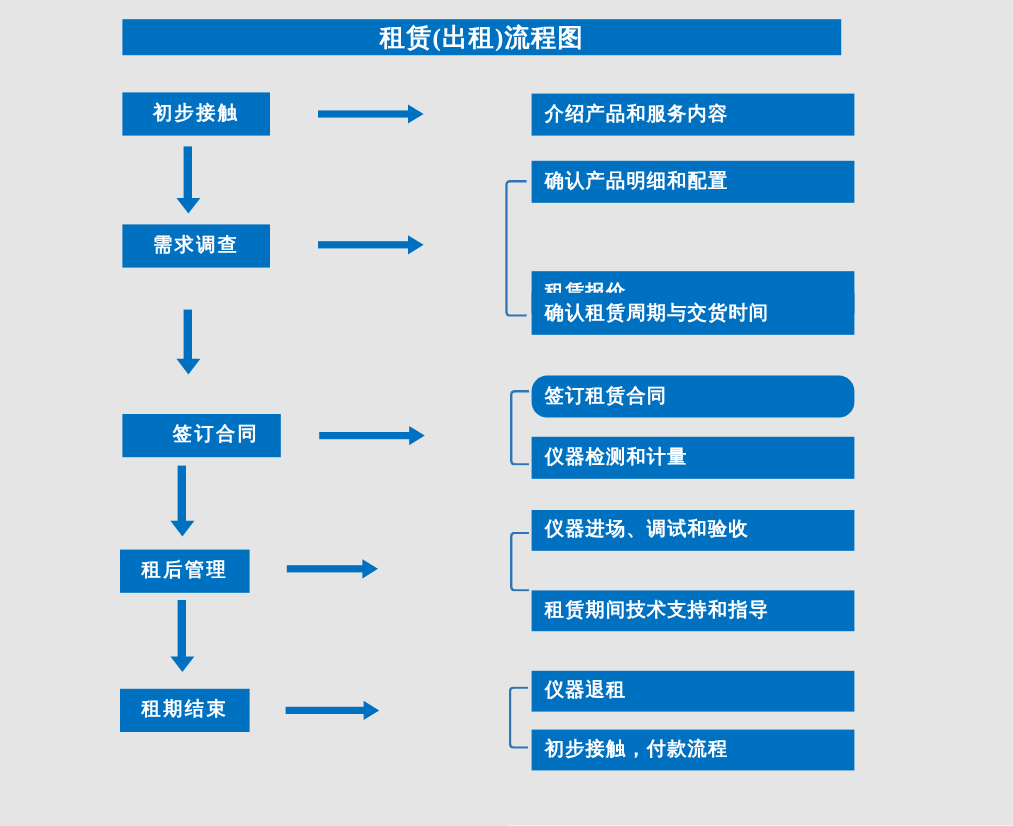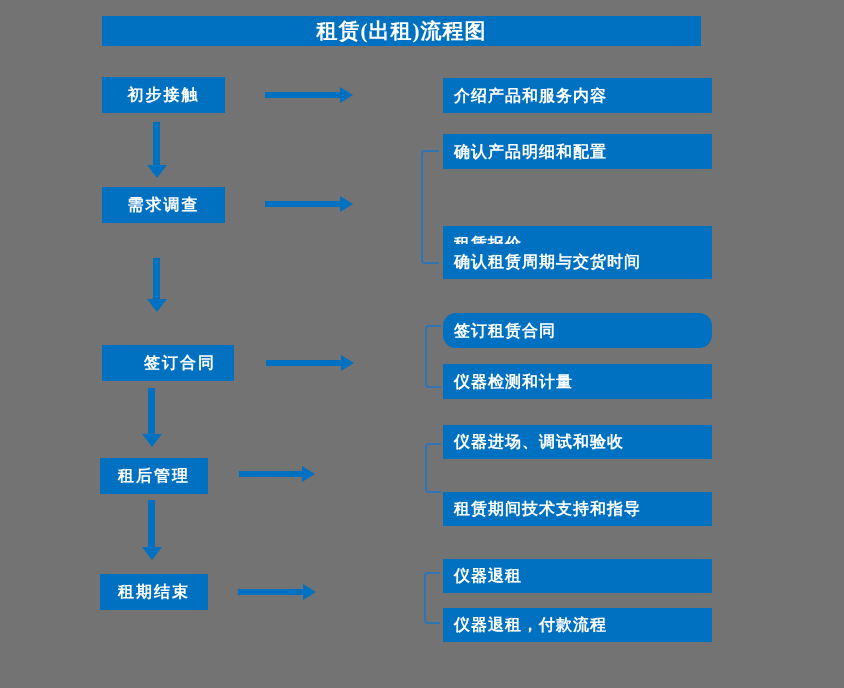--- a/index.html
+++ b/index.html
@@ -1,19 +1,19 @@
 <!DOCTYPE html>
 <html><head>
 <meta charset="utf-8">
 <style>
   html,body { margin:0; padding:0; background:#ffffff; }
   #canvas {
     position:relative;
     width:844px; height:688px;
-    background:#737373;
+    background:#e5e5e5;
     overflow:hidden;
     font-family:"Liberation Serif","DejaVu Serif",serif;
   }
   .box {
     position:absolute;
     background:#0070C0;
     color:#ffffff;
     font-weight:bold;
     display:flex;
     align-items:center;
@@ -102,21 +102,21 @@
 
   <div id="d0" class="box detail">介绍产品和服务内容</div>
   <div id="d1" class="box detail">确认产品明细和配置</div>
   <div id="d2" class="box detail">租赁报价</div>
   <div id="d3" class="box detail">确认租赁周期与交货时间</div>
   <div id="d4" class="box detail">签订租赁合同</div>
   <div id="d5" class="box detail">仪器检测和计量</div>
   <div id="d6" class="box detail">仪器进场、调试和验收</div>
   <div id="d7" class="box detail">租赁期间技术支持和指导</div>
   <div id="d8" class="box detail">仪器退租</div>
-  <div id="d9" class="box detail">仪器退租，付款流程</div>
+  <div id="d9" class="box detail">初步接触，付款流程</div>
 
   <div id="b1" class="bracket"></div>
   <div id="b2" class="bracket"></div>
   <div id="b3" class="bracket"></div>
   <div id="b4" class="bracket"></div>
 
   <div id="ha0" class="harrow">
       <div class="stem"></div>
       <div class="head"></div>
     </div>

